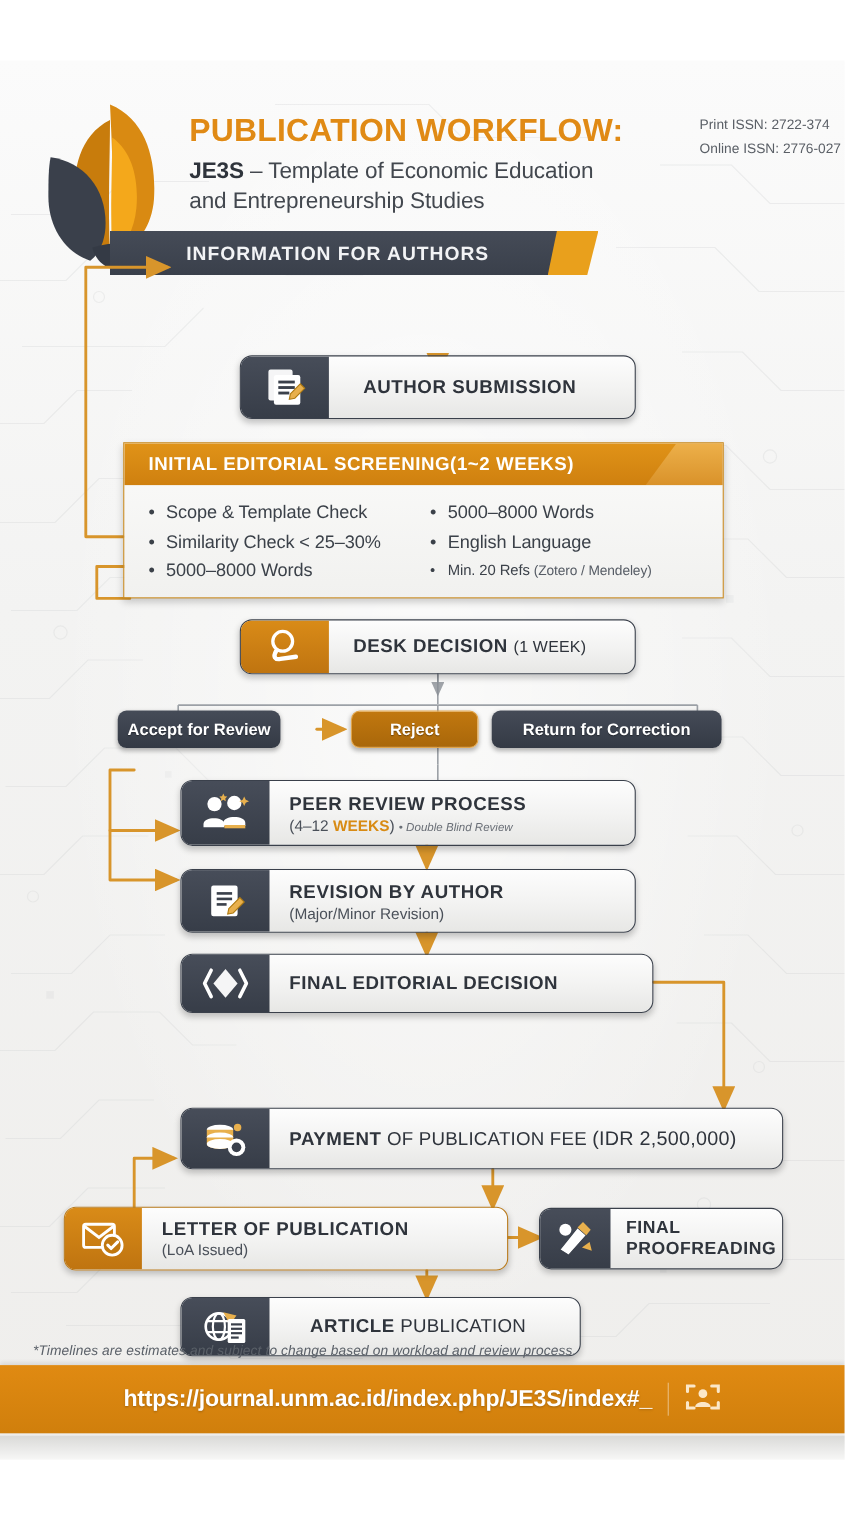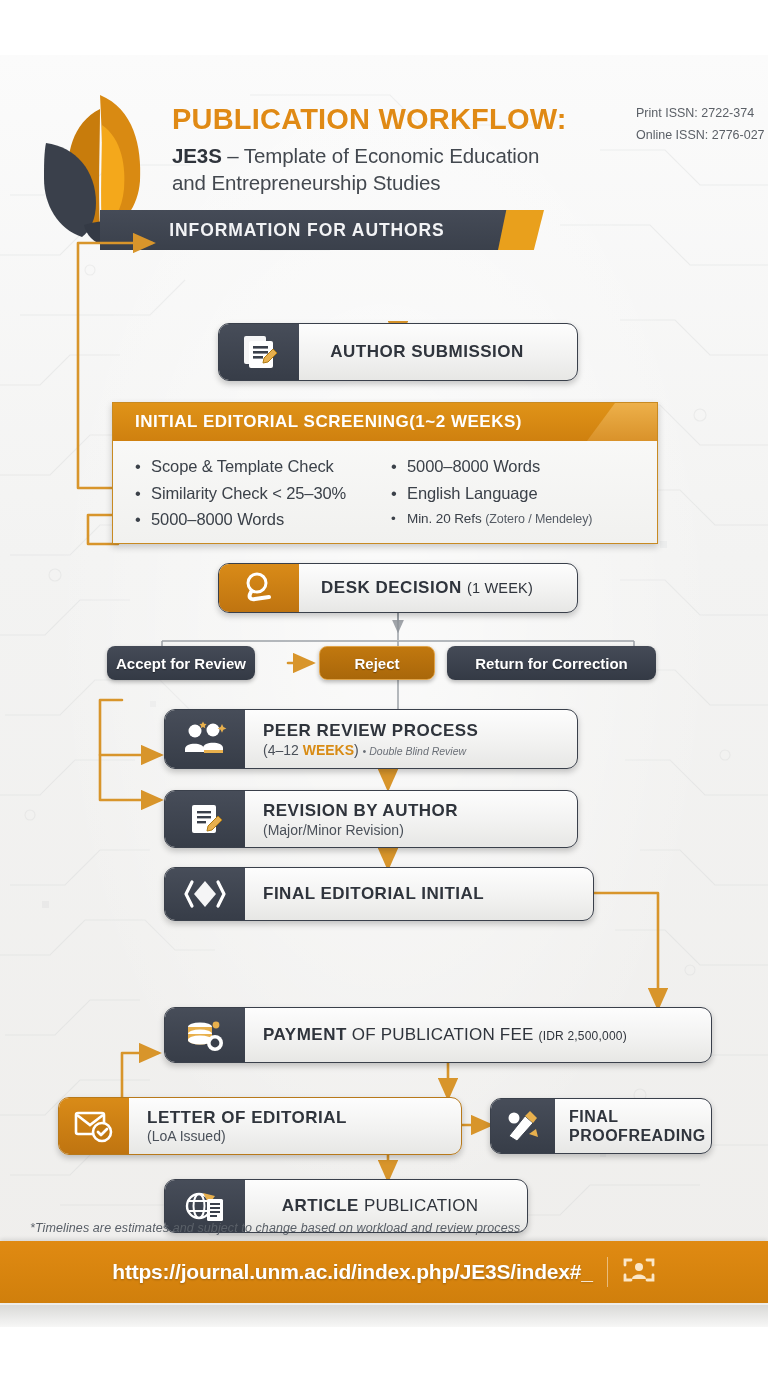--- a/index.html
+++ b/index.html
@@ -407,55 +407,55 @@
 
   <div class="node darkborder" style="left:164px; top:812px; width:430px; height:54px;">
     <div class="ico">
       <svg width="46" height="34" viewBox="0 0 46 34">
         <path d="M23 4 L34 17 L23 30 L12 17 Z" fill="#fff" opacity=".95"></path>
         <path d="M10 5 L4 17 L10 29" fill="none" stroke="#fff" stroke-width="3.2" stroke-linecap="round" stroke-linejoin="round"></path>
         <path d="M36 5 L42 17 L36 29" fill="none" stroke="#fff" stroke-width="3.2" stroke-linecap="round" stroke-linejoin="round"></path>
       </svg>
     </div>
     <div class="txt">
-      <div class="t1">FINAL EDITORIAL INITIAL</div>
+      <div class="t1">FINAL EDITORIAL DECISION</div>
     </div>
   </div>
 
   <div class="node darkborder" style="left:164px; top:952px; width:548px; height:56px;">
     <div class="ico">
       <svg width="44" height="40" viewBox="0 0 44 40">
         <ellipse cx="17" cy="12" rx="12" ry="4.5" fill="#fff"></ellipse>
         <path d="M5 12 v7 c0 2.5 5.4 4.5 12 4.5 s12-2 12-4.5 v-7" fill="#E8B04D"></path>
         <ellipse cx="17" cy="19" rx="12" ry="4.5" fill="#fff"></ellipse>
         <path d="M5 19 v6 c0 2.5 5.4 4.5 12 4.5 s12-2 12-4.5 v-6" fill="#E8B04D"></path>
         <ellipse cx="17" cy="25" rx="12" ry="4.5" fill="#fff"></ellipse>
         <circle cx="32" cy="28" r="8" fill="#fff"></circle>
         <circle cx="32" cy="28" r="4.4" fill="#3A404B"></circle>
         <circle cx="33" cy="10" r="3.4" fill="#E8B04D"></circle>
       </svg>
     </div>
     <div class="txt">
       <div class="t1">
-        <span>PAYMENT</span><span class="light"> OF PUBLICATION FEE </span><span class="light" style="font-size:12px;margin-top:32px;">(IDR 2,500,000)</span>
+        <span>PAYMENT</span><span class="light"> OF PUBLICATION FEE </span><span class="light" style="font-size:18px;margin-top:32px;">(IDR 2,500,000)</span>
       </div>
     </div>
   </div>
 
   <div class="node" style="left:58px; top:1042px; width:404px; height:58px;">
     <div class="ico orange" style="flex:0 0 70px; width:70px;">
       <svg width="42" height="36" viewBox="0 0 42 36">
         <rect x="3" y="5" width="28" height="21" rx="2" fill="none" stroke="#fff" stroke-width="2.6"></rect>
         <path d="M4 7 L17 17 L30 7" fill="none" stroke="#fff" stroke-width="2.6"></path>
         <circle cx="29" cy="24" r="9" fill="#c1780f" stroke="#fff" stroke-width="2.6"></circle>
         <path d="M25 24 l3 3 6 -6" fill="none" stroke="#fff" stroke-width="2.8" stroke-linecap="round" stroke-linejoin="round"></path>
       </svg>
     </div>
     <div class="txt">
-      <div class="t1">LETTER OF EDITORIAL</div>
+      <div class="t1">LETTER OF PUBLICATION</div>
       <div class="small">(LoA Issued)</div>
     </div>
   </div>
 
   <div class="node darkborder" style="left:490px; top:1043px; width:222px; height:56px;">
     <div class="ico" style="flex:0 0 64px; width:64px;">
       <svg width="40" height="36" viewBox="0 0 40 36">
         <path d="M6 28 L22 8 L30 15 L14 33 Z" fill="#fff" stroke="#3A404B" stroke-width="1"></path>
         <path d="M22 8 L27 3 L34 10 L30 15 Z" fill="#E8B04D"></path>
         <circle cx="11" cy="10" r="5.5" fill="#fff"></circle>

